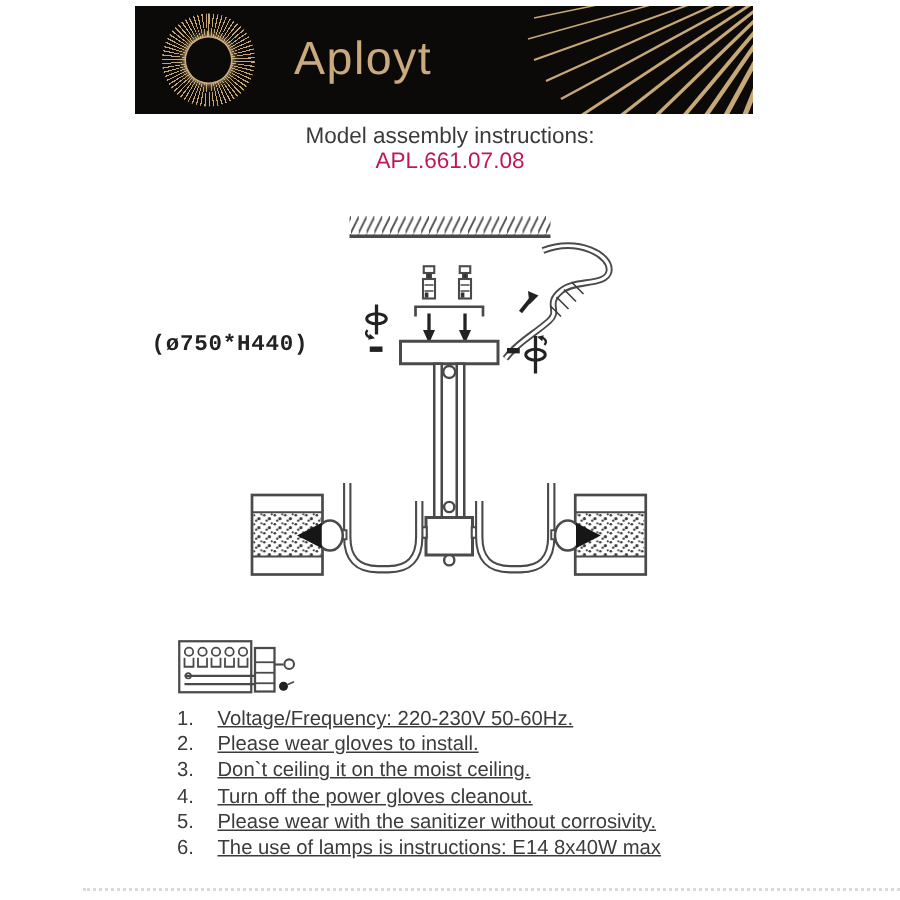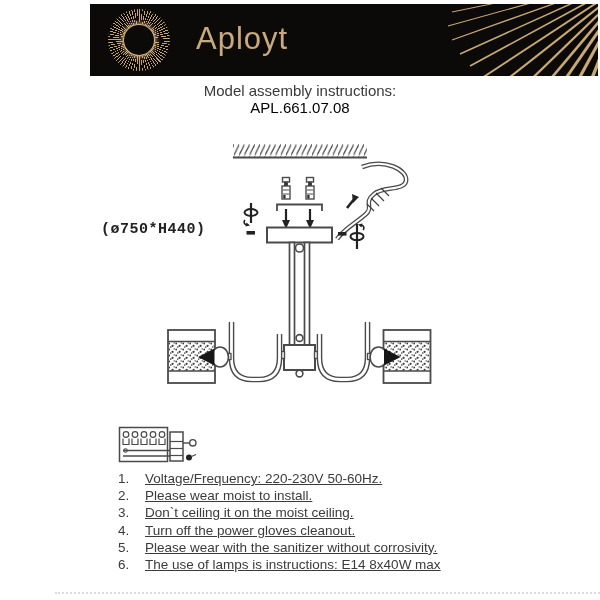--- a/index.html
+++ b/index.html
@@ -4,41 +4,41 @@
 <style>
   html,body{margin:0;padding:0;}
   body{
     width:600px;height:600px;position:relative;overflow:hidden;
     background:#ffffff;
     font-family:"Liberation Sans", sans-serif;
     color:#3b3b3b;
   }
   
   .banner{
-    position:absolute;left:90px;top:4px;width:508px;height:72px;
+    position:absolute;left:90px;top:4px;width:412px;height:72px;
     background:#0c0a09;overflow:hidden;text-align:center;
   }
   .starburst{
     position:absolute;left:18px;top:5px;width:62px;height:62px;border-radius:50%;
     background:repeating-conic-gradient(rgba(206,172,122,.95) 0deg 1.6deg, rgba(206,172,122,0) 1.6deg 5.4deg);
   }
   .starburst::before{
     content:"";position:absolute;inset:16px;border-radius:50%;background:#0c0a09;
     box-shadow:0 0 5px 2px rgba(219,184,134,.85), 0 0 1px 1px rgba(219,184,134,.9);
   }
   .brand{
     position:absolute;left:106px;top:13px;
     font-size:31px;line-height:44px;letter-spacing:1px;
     color:#c9a97e;font-weight:normal;
   }
   .banner-rays{position:absolute;right:0;top:0;width:160px;height:72px;}
   
   .title-block{position:absolute;left:0;top:82px;width:600px;text-align:center;}
   .title-line{font-size:15px;line-height:17px;color:#3a3a3a;}
-  .model-line{font-size:15px;line-height:17px;color:#000000;}
+  .model-line{font-size:15px;line-height:17px;color:#be185d;}
   
   .diagram-svg{position:absolute;left:0;top:0;}
   .dim-label{
     position:absolute;left:101px;top:221px;
     font-family:Liberation Mono, monospace;font-weight:bold;
     font-size:15px;letter-spacing:.5px;color:#222;
   }
   
   .instructions{position:absolute;left:118px;top:470px;width:410px;}
   .instr-row{display:flex;font-size:13.5px;line-height:17.2px;color:#3b3b3b;}
@@ -232,21 +232,21 @@
   </g>
 </svg>
 
 <div class="instructions">
   <div class="instr-row">
     <span class="instr-num">1.</span>
     <span class="instr-text">Voltage/Frequency: 220-230V 50-60Hz.</span>
   </div>
   <div class="instr-row">
     <span class="instr-num">2.</span>
-    <span class="instr-text">Please wear moist to install.</span>
+    <span class="instr-text">Please wear gloves to install.</span>
   </div>
   <div class="instr-row">
     <span class="instr-num">3.</span>
     <span class="instr-text">Don`t ceiling it on the moist ceiling.</span>
   </div>
   <div class="instr-row">
     <span class="instr-num">4.</span>
     <span class="instr-text">Turn off the power gloves cleanout.</span>
   </div>
   <div class="instr-row">

